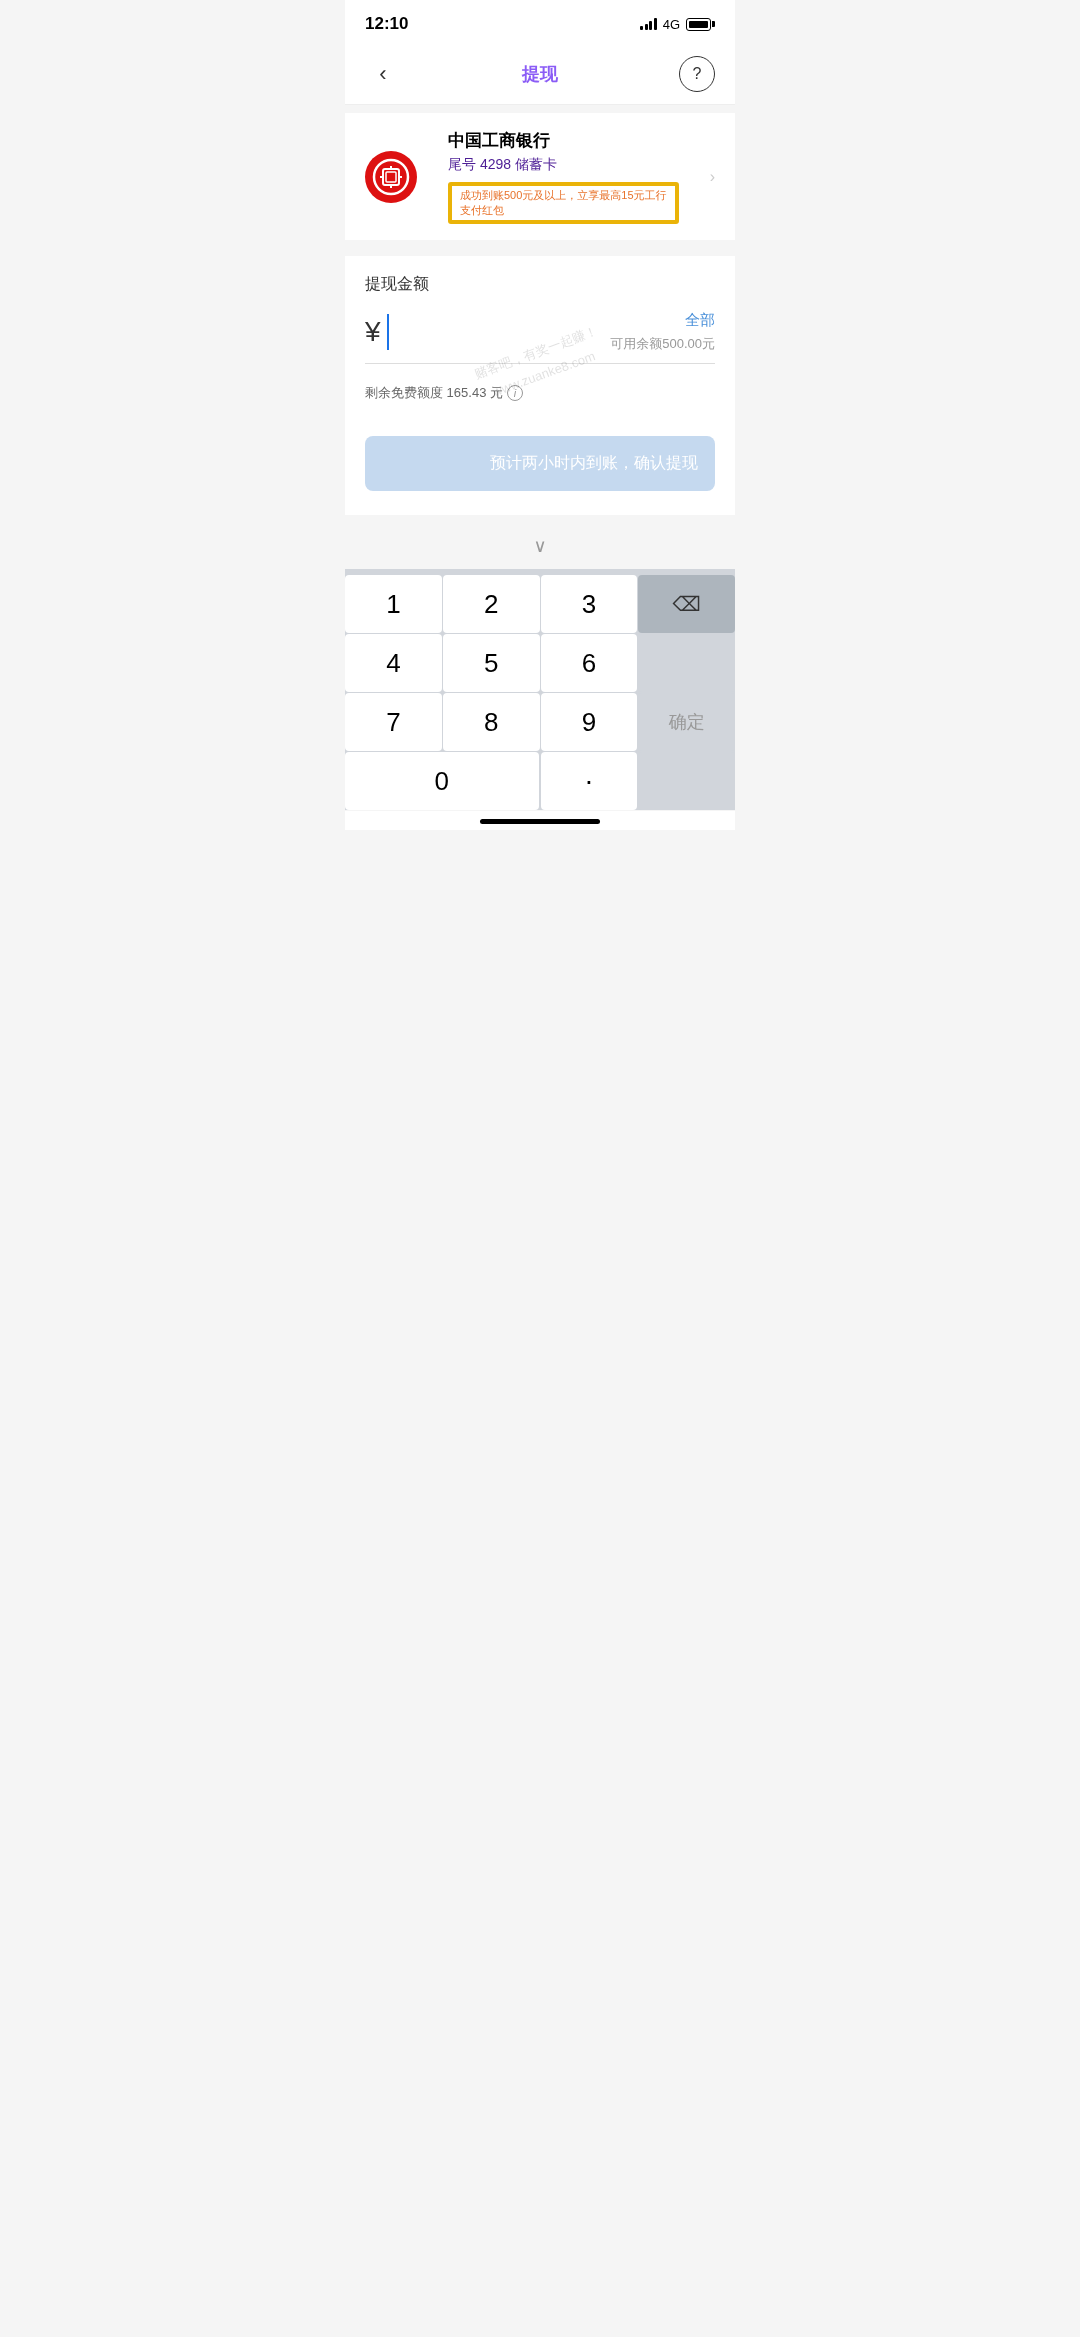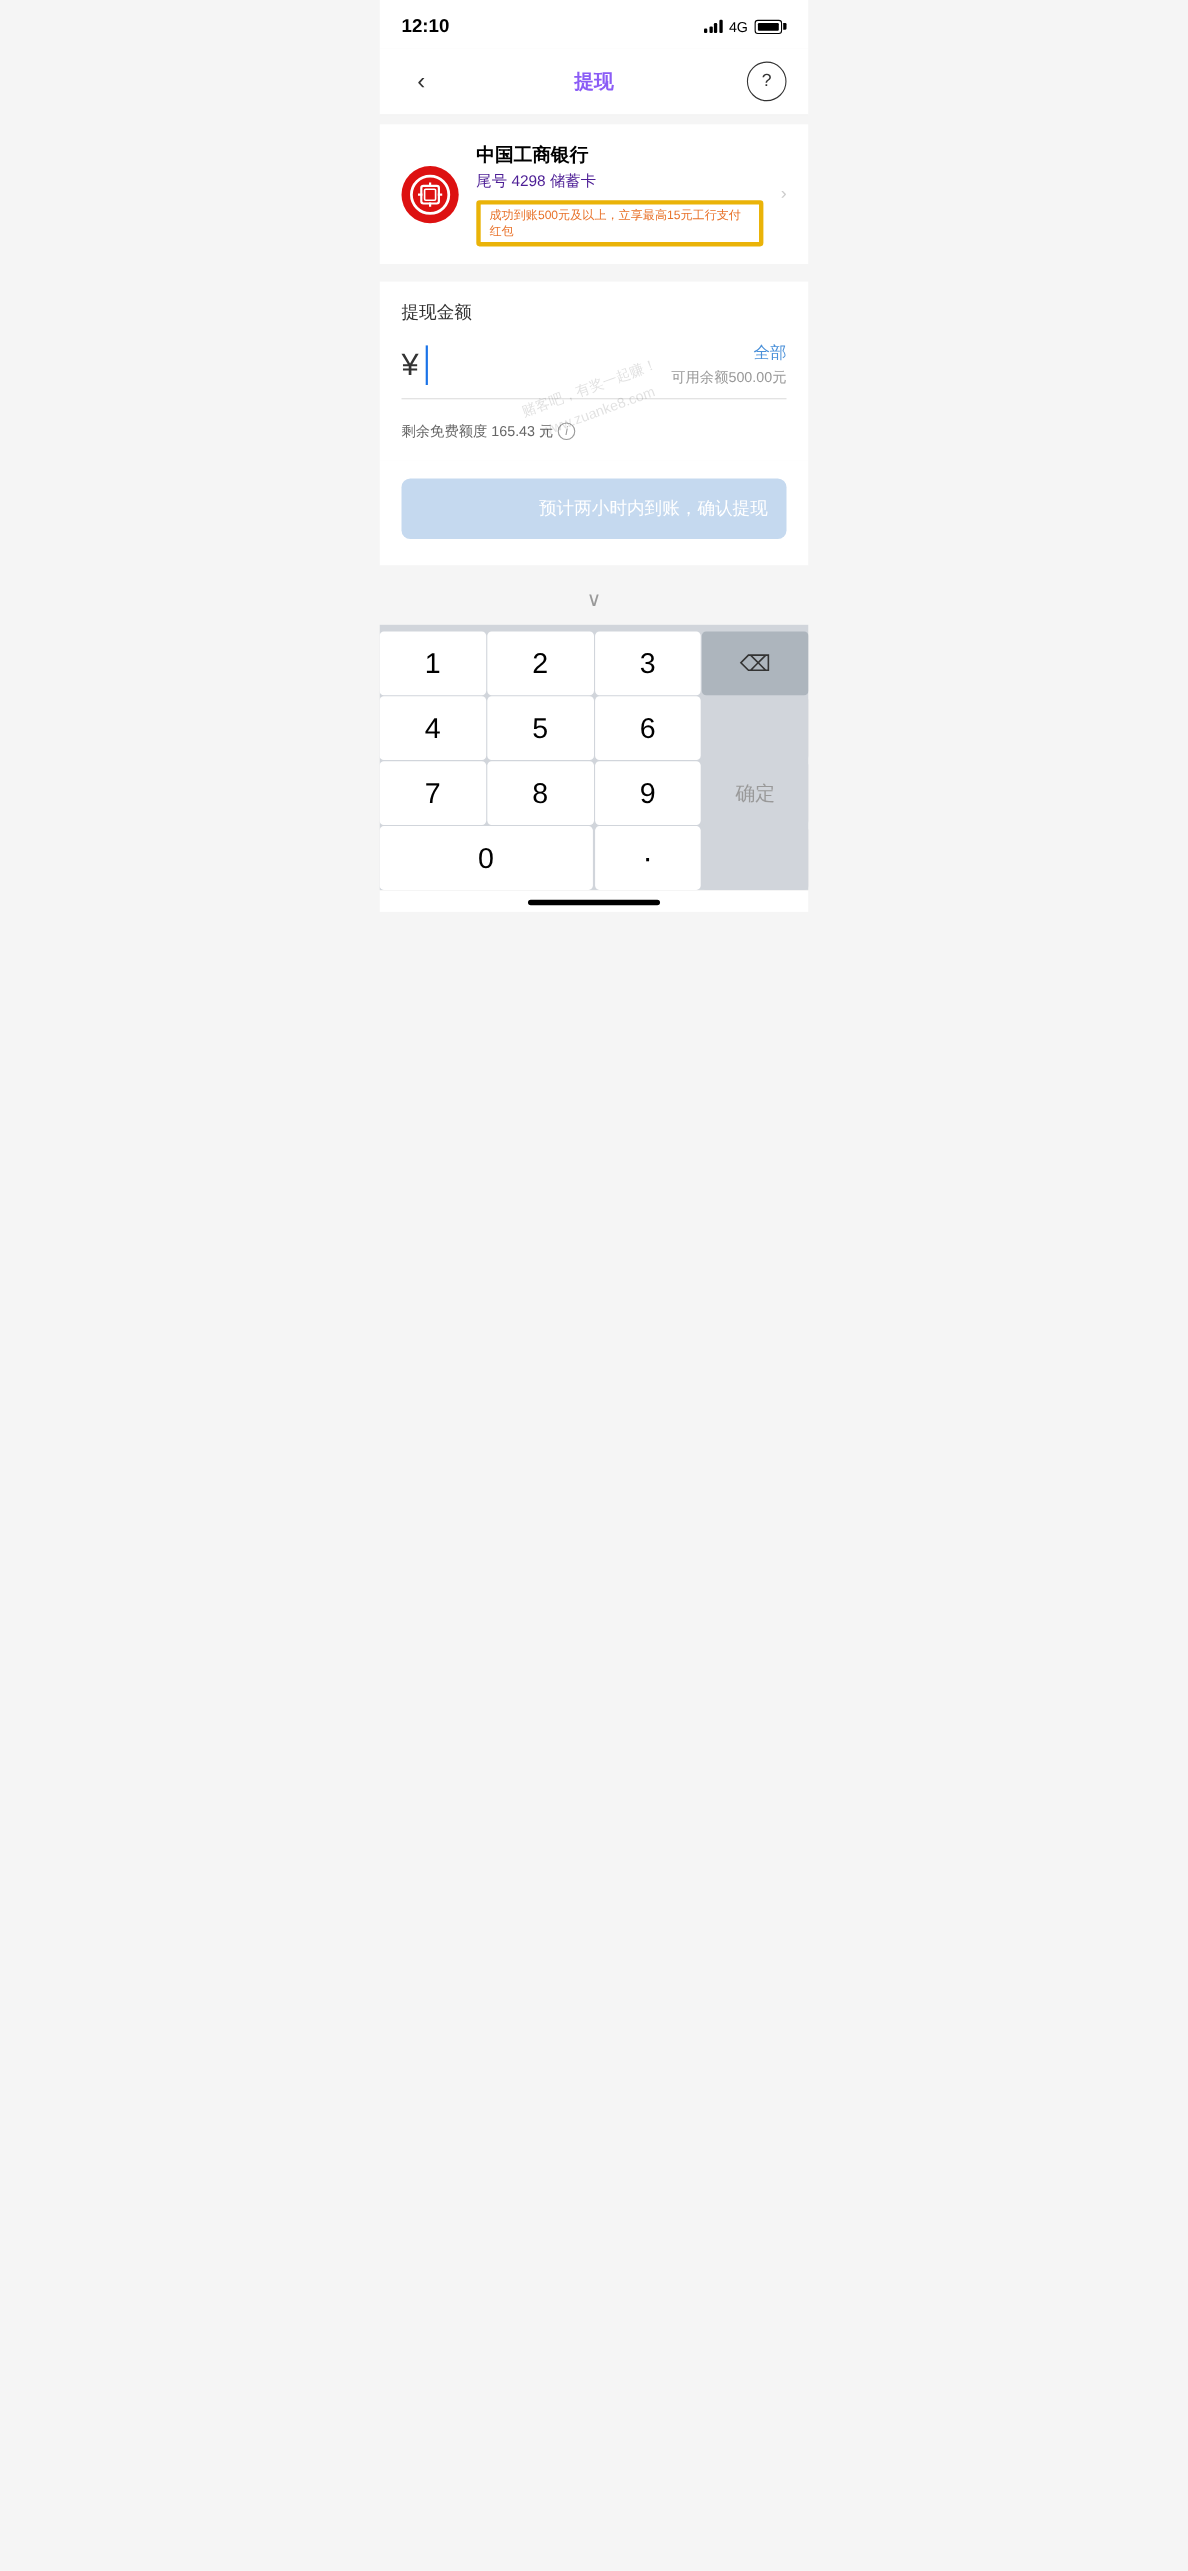--- a/index.html
+++ b/index.html
@@ -134,21 +134,21 @@
       cursor: pointer;
     }
 
     
     .bank-section {
       background: #fff;
       margin-top: 8px;
       padding: 16px 20px;
       display: flex;
       align-items: center;
-      gap: 16px;
+      gap: 31px;
       position: relative;
       justify-content: center;
     }
 
     .bank-info {
       flex: 1;
     }
 
     .bank-name {
       font-size: 17px;

